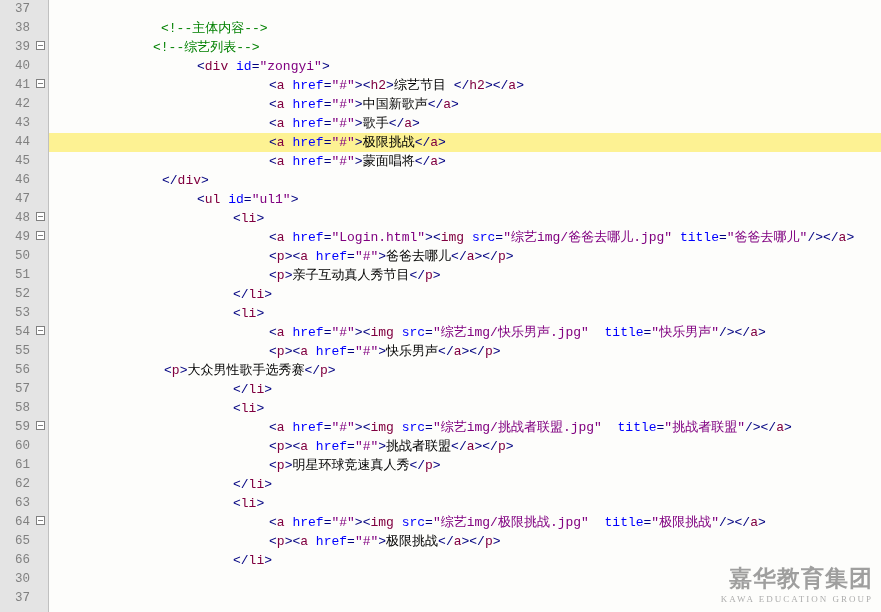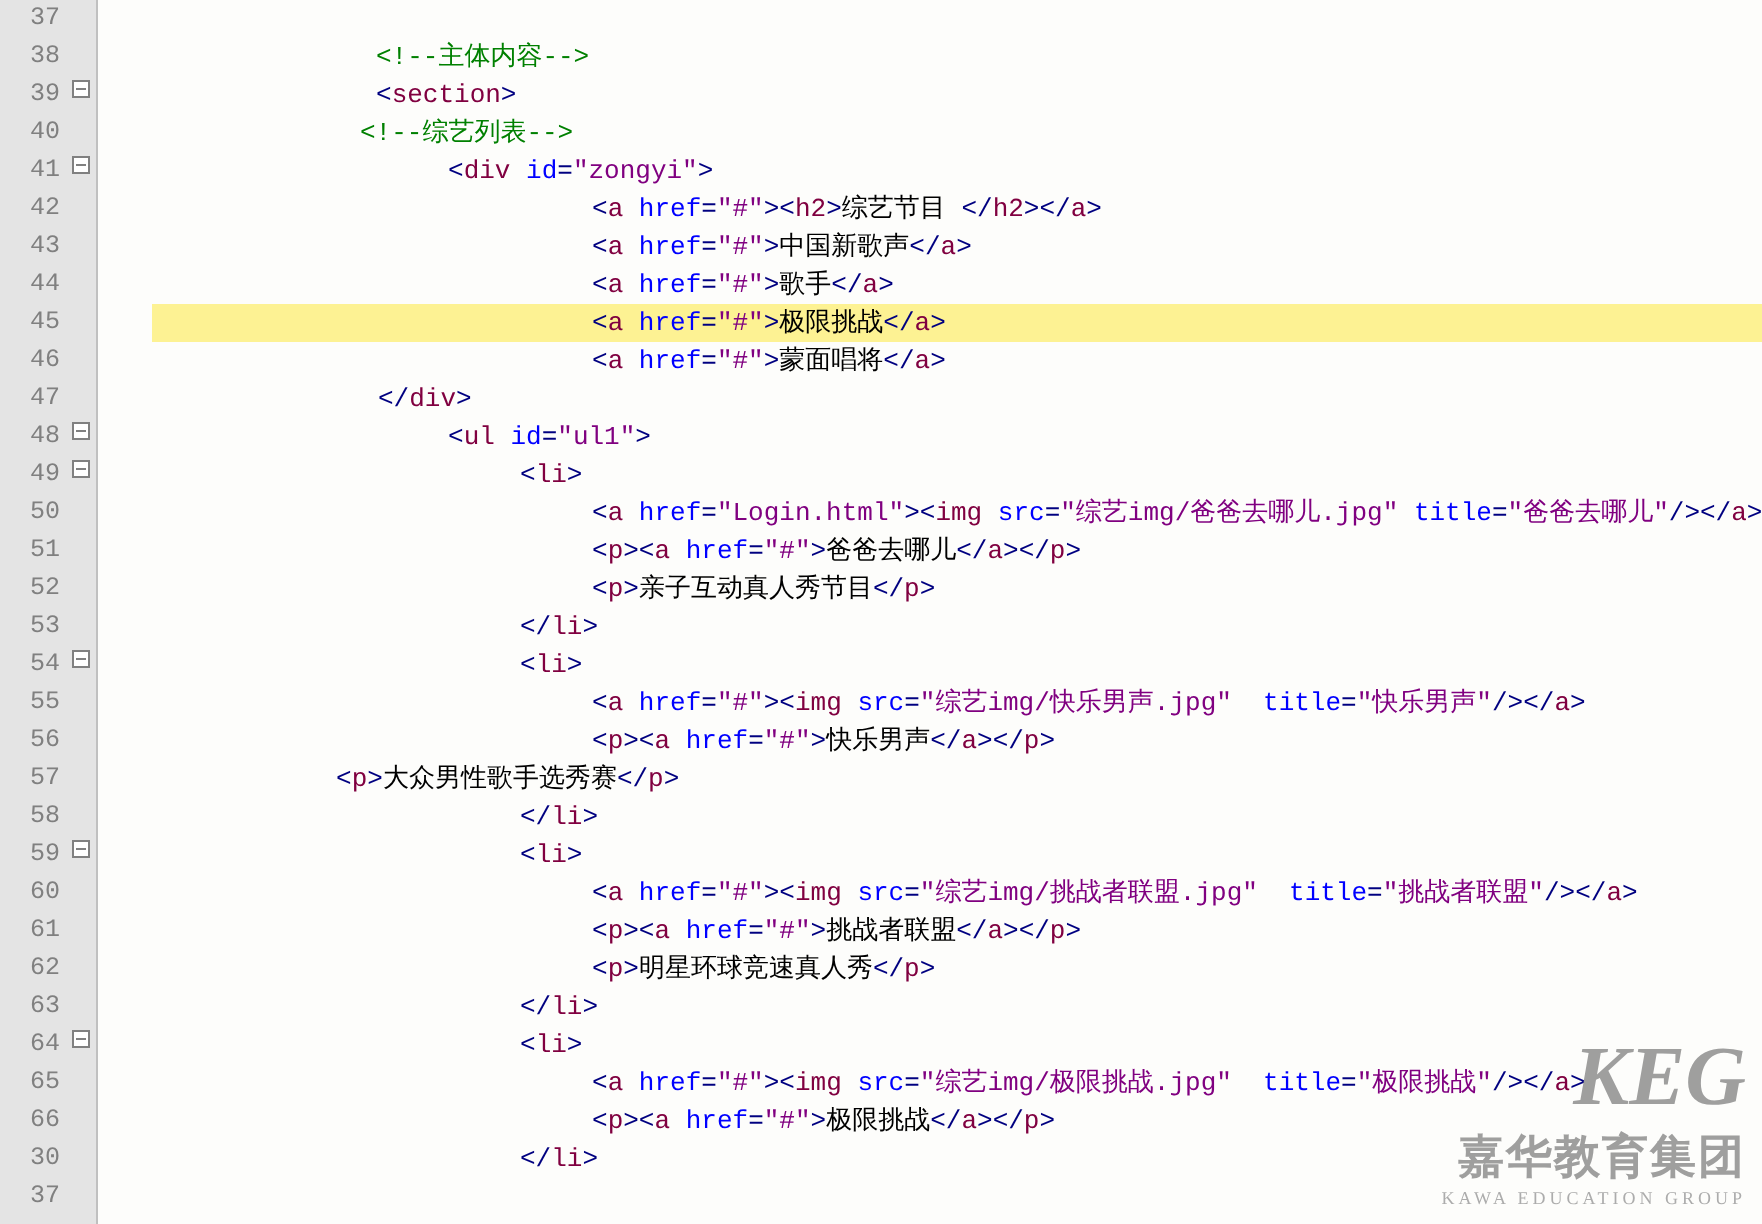--- a/index.html
+++ b/index.html
@@ -62,21 +62,20 @@
   .code {
     flex: 1;
     background: #fdfdfb;
     position: relative;
   }
   .code-line {
     height: 19px;
     line-height: 19px;
     white-space: pre;
     padding-left: 4px;
-    margin-left: 27px;
   }
   .highlight {
     background: #fdf293;
   }
   
   .cm { color: #008000; } 
   .br { color: #000080; } 
   .tg { color: #800040; } 
   .an { color: #0000ff; } 
   .pu { color: #000080; } 
@@ -242,49 +241,47 @@
         <span class="fold"></span>
       </div>
       <div class="gutter-row">
         <span class="line-num">37</span>
         <span class="fold"></span>
       </div>
     </div>
   <div class="code" id="code">
       <div class="code-line" style="padding-left: 4px;"></div>
       <div class="code-line" style="padding-left: 112px;"><span class="cm">&lt;!--主体内容--&gt;</span></div>
-      <div class="code-line" style="padding-left: 112px;"><span class="br">&lt;</span><span class="tg">section</span><span class="br">&gt;</span></div>
       <div class="code-line" style="padding-left: 104px;"><span class="cm">&lt;!--综艺列表--&gt;</span></div>
       <div class="code-line" style="padding-left: 148px;"><span class="br">&lt;</span><span class="tg">div </span><span class="an">id</span><span class="pu">=</span><span class="vl">"zongyi"</span><span class="br">&gt;</span></div>
       <div class="code-line" style="padding-left: 220px;"><span class="br">&lt;</span><span class="tg">a </span><span class="an">href</span><span class="pu">=</span><span class="vl">"#"</span><span class="br">&gt;&lt;</span><span class="tg">h2</span><span class="br">&gt;</span><span class="tx">综艺节目 </span><span class="br">&lt;/</span><span class="tg">h2</span><span class="br">&gt;&lt;/</span><span class="tg">a</span><span class="br">&gt;</span></div>
       <div class="code-line" style="padding-left: 220px;"><span class="br">&lt;</span><span class="tg">a </span><span class="an">href</span><span class="pu">=</span><span class="vl">"#"</span><span class="br">&gt;</span><span class="tx">中国新歌声</span><span class="br">&lt;/</span><span class="tg">a</span><span class="br">&gt;</span></div>
       <div class="code-line" style="padding-left: 220px;"><span class="br">&lt;</span><span class="tg">a </span><span class="an">href</span><span class="pu">=</span><span class="vl">"#"</span><span class="br">&gt;</span><span class="tx">歌手</span><span class="br">&lt;/</span><span class="tg">a</span><span class="br">&gt;</span></div>
       <div class="code-line highlight" style="padding-left: 220px;"><span class="br">&lt;</span><span class="tg">a </span><span class="an">href</span><span class="pu">=</span><span class="vl">"#"</span><span class="br">&gt;</span><span class="tx">极限挑战</span><span class="br">&lt;/</span><span class="tg">a</span><span class="br">&gt;</span></div>
       <div class="code-line" style="padding-left: 220px;"><span class="br">&lt;</span><span class="tg">a </span><span class="an">href</span><span class="pu">=</span><span class="vl">"#"</span><span class="br">&gt;</span><span class="tx">蒙面唱将</span><span class="br">&lt;/</span><span class="tg">a</span><span class="br">&gt;</span></div>
       <div class="code-line" style="padding-left: 113px;"><span class="br">&lt;/</span><span class="tg">div</span><span class="br">&gt;</span></div>
       <div class="code-line" style="padding-left: 148px;"><span class="br">&lt;</span><span class="tg">ul </span><span class="an">id</span><span class="pu">=</span><span class="vl">"ul1"</span><span class="br">&gt;</span></div>
       <div class="code-line" style="padding-left: 184px;"><span class="br">&lt;</span><span class="tg">li</span><span class="br">&gt;</span></div>
       <div class="code-line" style="padding-left: 220px;"><span class="br">&lt;</span><span class="tg">a </span><span class="an">href</span><span class="pu">=</span><span class="vl">"Login.html"</span><span class="br">&gt;&lt;</span><span class="tg">img </span><span class="an">src</span><span class="pu">=</span><span class="vl">"综艺img/爸爸去哪儿.jpg"</span><span class="tx"> </span><span class="an">title</span><span class="pu">=</span><span class="vl">"爸爸去哪儿"</span><span class="br">/&gt;&lt;/</span><span class="tg">a</span><span class="br">&gt;</span></div>
       <div class="code-line" style="padding-left: 220px;"><span class="br">&lt;</span><span class="tg">p</span><span class="br">&gt;&lt;</span><span class="tg">a </span><span class="an">href</span><span class="pu">=</span><span class="vl">"#"</span><span class="br">&gt;</span><span class="tx">爸爸去哪儿</span><span class="br">&lt;/</span><span class="tg">a</span><span class="br">&gt;&lt;/</span><span class="tg">p</span><span class="br">&gt;</span></div>
       <div class="code-line" style="padding-left: 220px;"><span class="br">&lt;</span><span class="tg">p</span><span class="br">&gt;</span><span class="tx">亲子互动真人秀节目</span><span class="br">&lt;/</span><span class="tg">p</span><span class="br">&gt;</span></div>
       <div class="code-line" style="padding-left: 184px;"><span class="br">&lt;/</span><span class="tg">li</span><span class="br">&gt;</span></div>
       <div class="code-line" style="padding-left: 184px;"><span class="br">&lt;</span><span class="tg">li</span><span class="br">&gt;</span></div>
       <div class="code-line" style="padding-left: 220px;"><span class="br">&lt;</span><span class="tg">a </span><span class="an">href</span><span class="pu">=</span><span class="vl">"#"</span><span class="br">&gt;&lt;</span><span class="tg">img </span><span class="an">src</span><span class="pu">=</span><span class="vl">"综艺img/快乐男声.jpg"</span><span class="tx">  </span><span class="an">title</span><span class="pu">=</span><span class="vl">"快乐男声"</span><span class="br">/&gt;&lt;/</span><span class="tg">a</span><span class="br">&gt;</span></div>
       <div class="code-line" style="padding-left: 220px;"><span class="br">&lt;</span><span class="tg">p</span><span class="br">&gt;&lt;</span><span class="tg">a </span><span class="an">href</span><span class="pu">=</span><span class="vl">"#"</span><span class="br">&gt;</span><span class="tx">快乐男声</span><span class="br">&lt;/</span><span class="tg">a</span><span class="br">&gt;&lt;/</span><span class="tg">p</span><span class="br">&gt;</span></div>
-      <div class="code-line" style="padding-left: 92px;"><span class="br">&lt;</span><span class="tg">p</span><span class="br">&gt;</span><span class="tx">大众男性歌手选秀赛</span><span class="br">&lt;/</span><span class="tg">p</span><span class="br">&gt;</span></div>
+      <div class="code-line" style="padding-left: 115px;"><span class="br">&lt;</span><span class="tg">p</span><span class="br">&gt;</span><span class="tx">大众男性歌手选秀赛</span><span class="br">&lt;/</span><span class="tg">p</span><span class="br">&gt;</span></div>
       <div class="code-line" style="padding-left: 184px;"><span class="br">&lt;/</span><span class="tg">li</span><span class="br">&gt;</span></div>
       <div class="code-line" style="padding-left: 184px;"><span class="br">&lt;</span><span class="tg">li</span><span class="br">&gt;</span></div>
       <div class="code-line" style="padding-left: 220px;"><span class="br">&lt;</span><span class="tg">a </span><span class="an">href</span><span class="pu">=</span><span class="vl">"#"</span><span class="br">&gt;&lt;</span><span class="tg">img </span><span class="an">src</span><span class="pu">=</span><span class="vl">"综艺img/挑战者联盟.jpg"</span><span class="tx">  </span><span class="an">title</span><span class="pu">=</span><span class="vl">"挑战者联盟"</span><span class="br">/&gt;&lt;/</span><span class="tg">a</span><span class="br">&gt;</span></div>
       <div class="code-line" style="padding-left: 220px;"><span class="br">&lt;</span><span class="tg">p</span><span class="br">&gt;&lt;</span><span class="tg">a </span><span class="an">href</span><span class="pu">=</span><span class="vl">"#"</span><span class="br">&gt;</span><span class="tx">挑战者联盟</span><span class="br">&lt;/</span><span class="tg">a</span><span class="br">&gt;&lt;/</span><span class="tg">p</span><span class="br">&gt;</span></div>
       <div class="code-line" style="padding-left: 220px;"><span class="br">&lt;</span><span class="tg">p</span><span class="br">&gt;</span><span class="tx">明星环球竞速真人秀</span><span class="br">&lt;/</span><span class="tg">p</span><span class="br">&gt;</span></div>
       <div class="code-line" style="padding-left: 184px;"><span class="br">&lt;/</span><span class="tg">li</span><span class="br">&gt;</span></div>
       <div class="code-line" style="padding-left: 184px;"><span class="br">&lt;</span><span class="tg">li</span><span class="br">&gt;</span></div>
       <div class="code-line" style="padding-left: 220px;"><span class="br">&lt;</span><span class="tg">a </span><span class="an">href</span><span class="pu">=</span><span class="vl">"#"</span><span class="br">&gt;&lt;</span><span class="tg">img </span><span class="an">src</span><span class="pu">=</span><span class="vl">"综艺img/极限挑战.jpg"</span><span class="tx">  </span><span class="an">title</span><span class="pu">=</span><span class="vl">"极限挑战"</span><span class="br">/&gt;&lt;/</span><span class="tg">a</span><span class="br">&gt;</span></div>
       <div class="code-line" style="padding-left: 220px;"><span class="br">&lt;</span><span class="tg">p</span><span class="br">&gt;&lt;</span><span class="tg">a </span><span class="an">href</span><span class="pu">=</span><span class="vl">"#"</span><span class="br">&gt;</span><span class="tx">极限挑战</span><span class="br">&lt;/</span><span class="tg">a</span><span class="br">&gt;&lt;/</span><span class="tg">p</span><span class="br">&gt;</span></div>
       <div class="code-line" style="padding-left: 184px;"><span class="br">&lt;/</span><span class="tg">li</span><span class="br">&gt;</span></div>
     </div>
 </div>
 
 <div class="watermark">
-  <div class="big">KEG</div>
   <div class="mid">嘉华教育集团</div>
   <div class="sm">KAWA EDUCATION GROUP</div>
 </div>
 
 </body></html>

